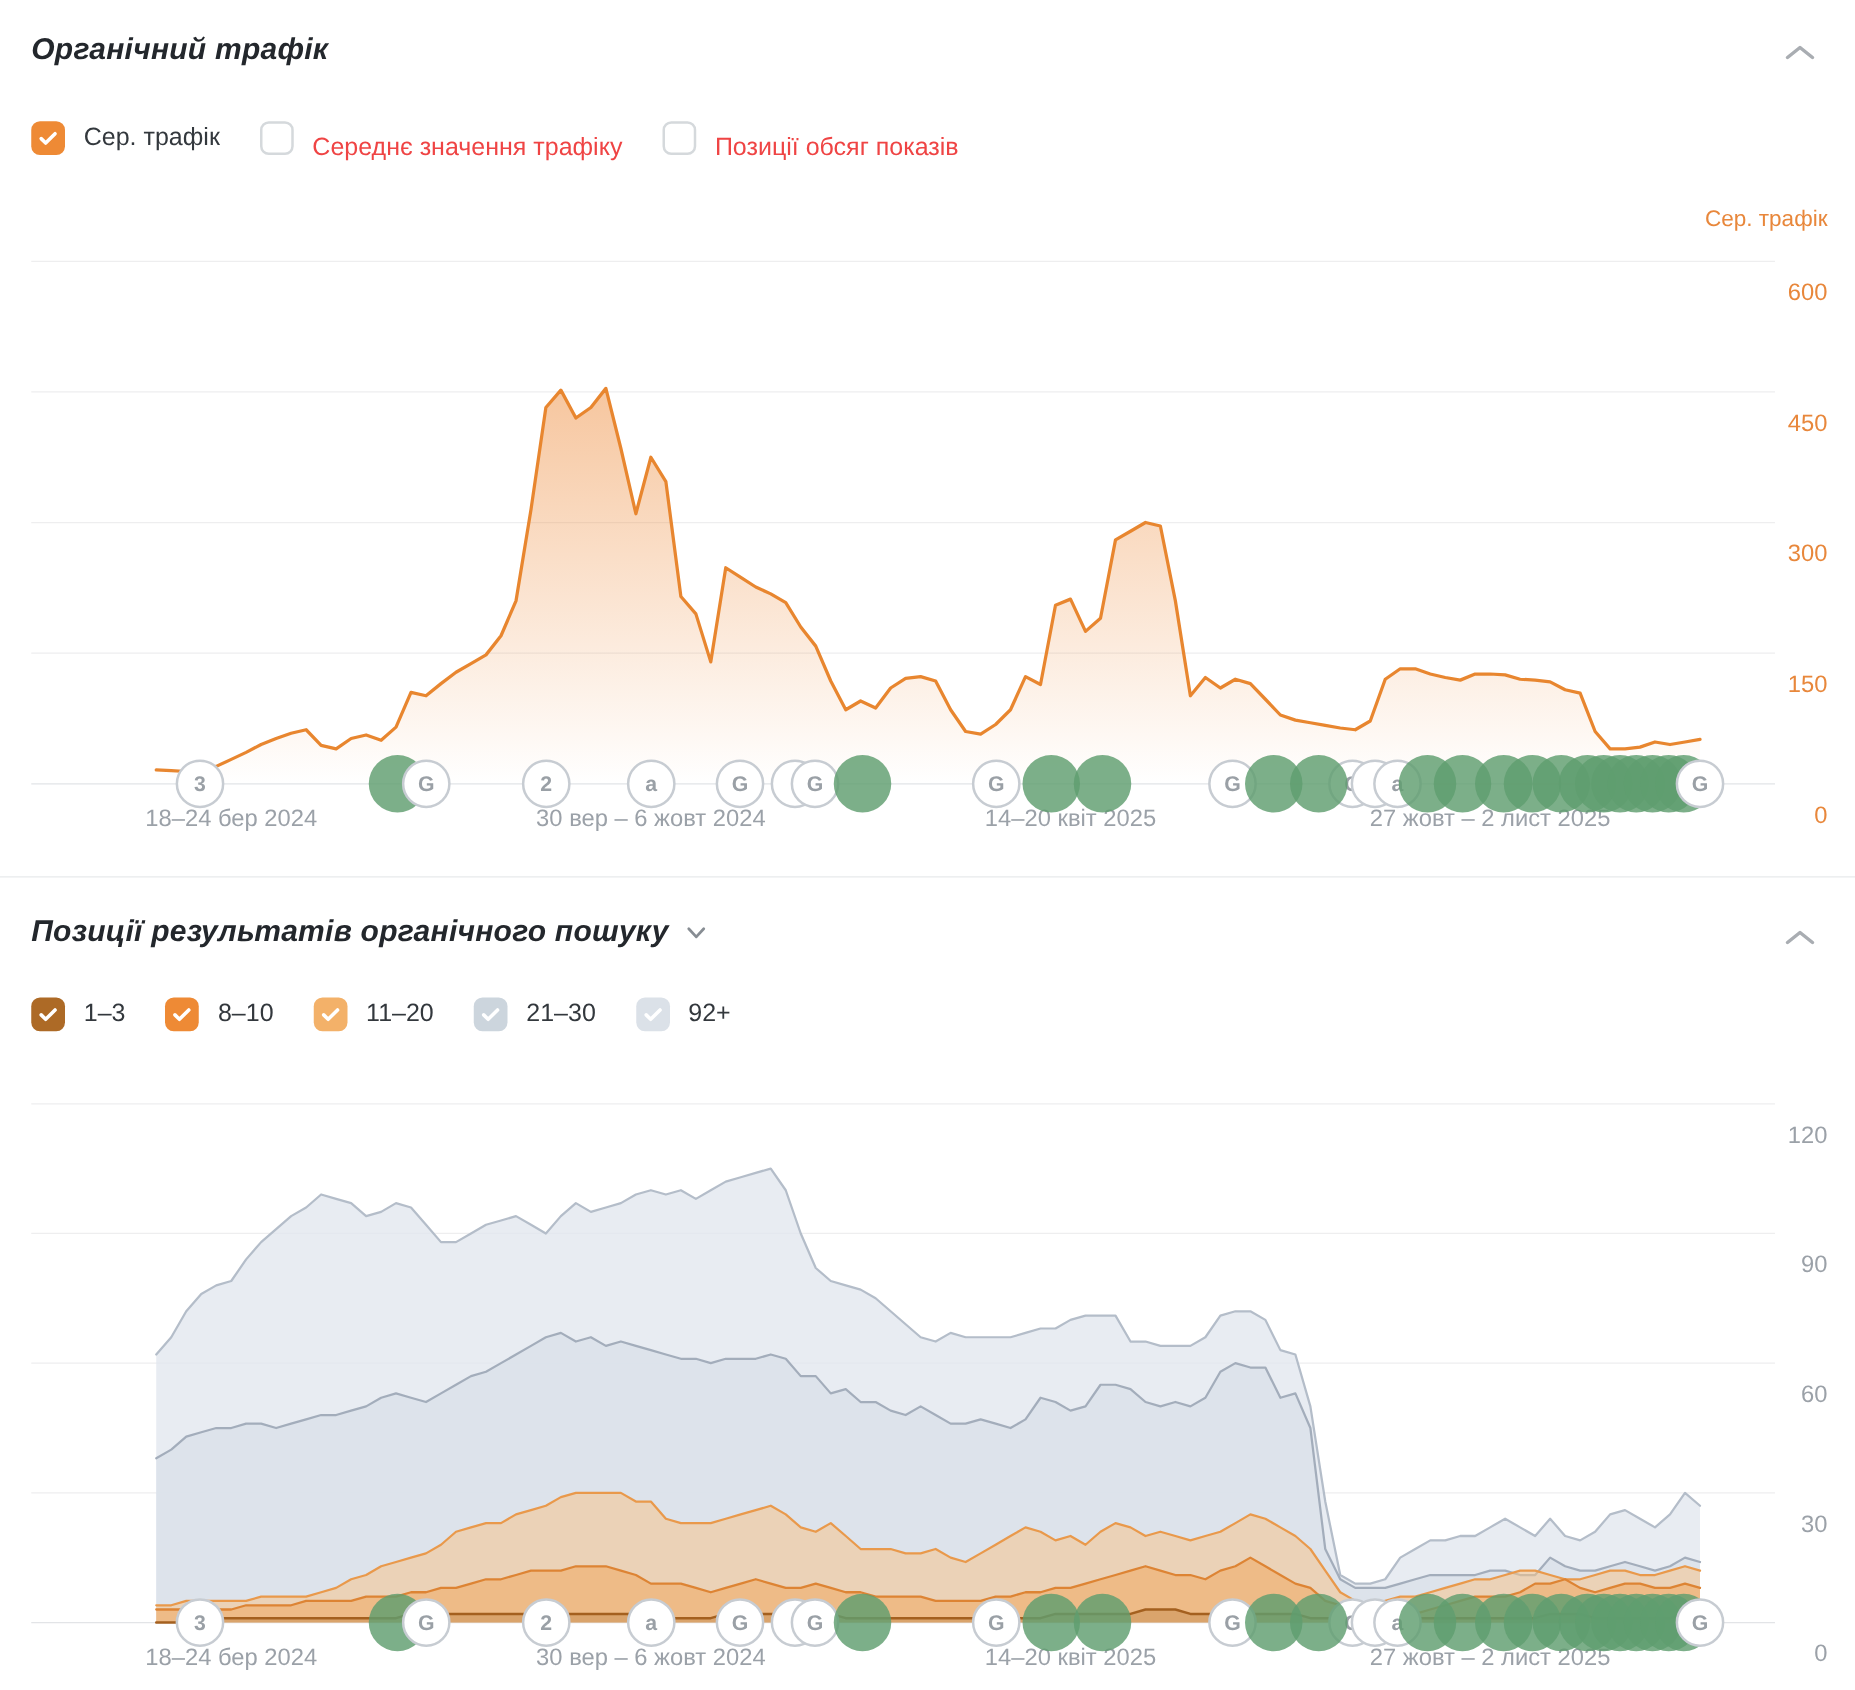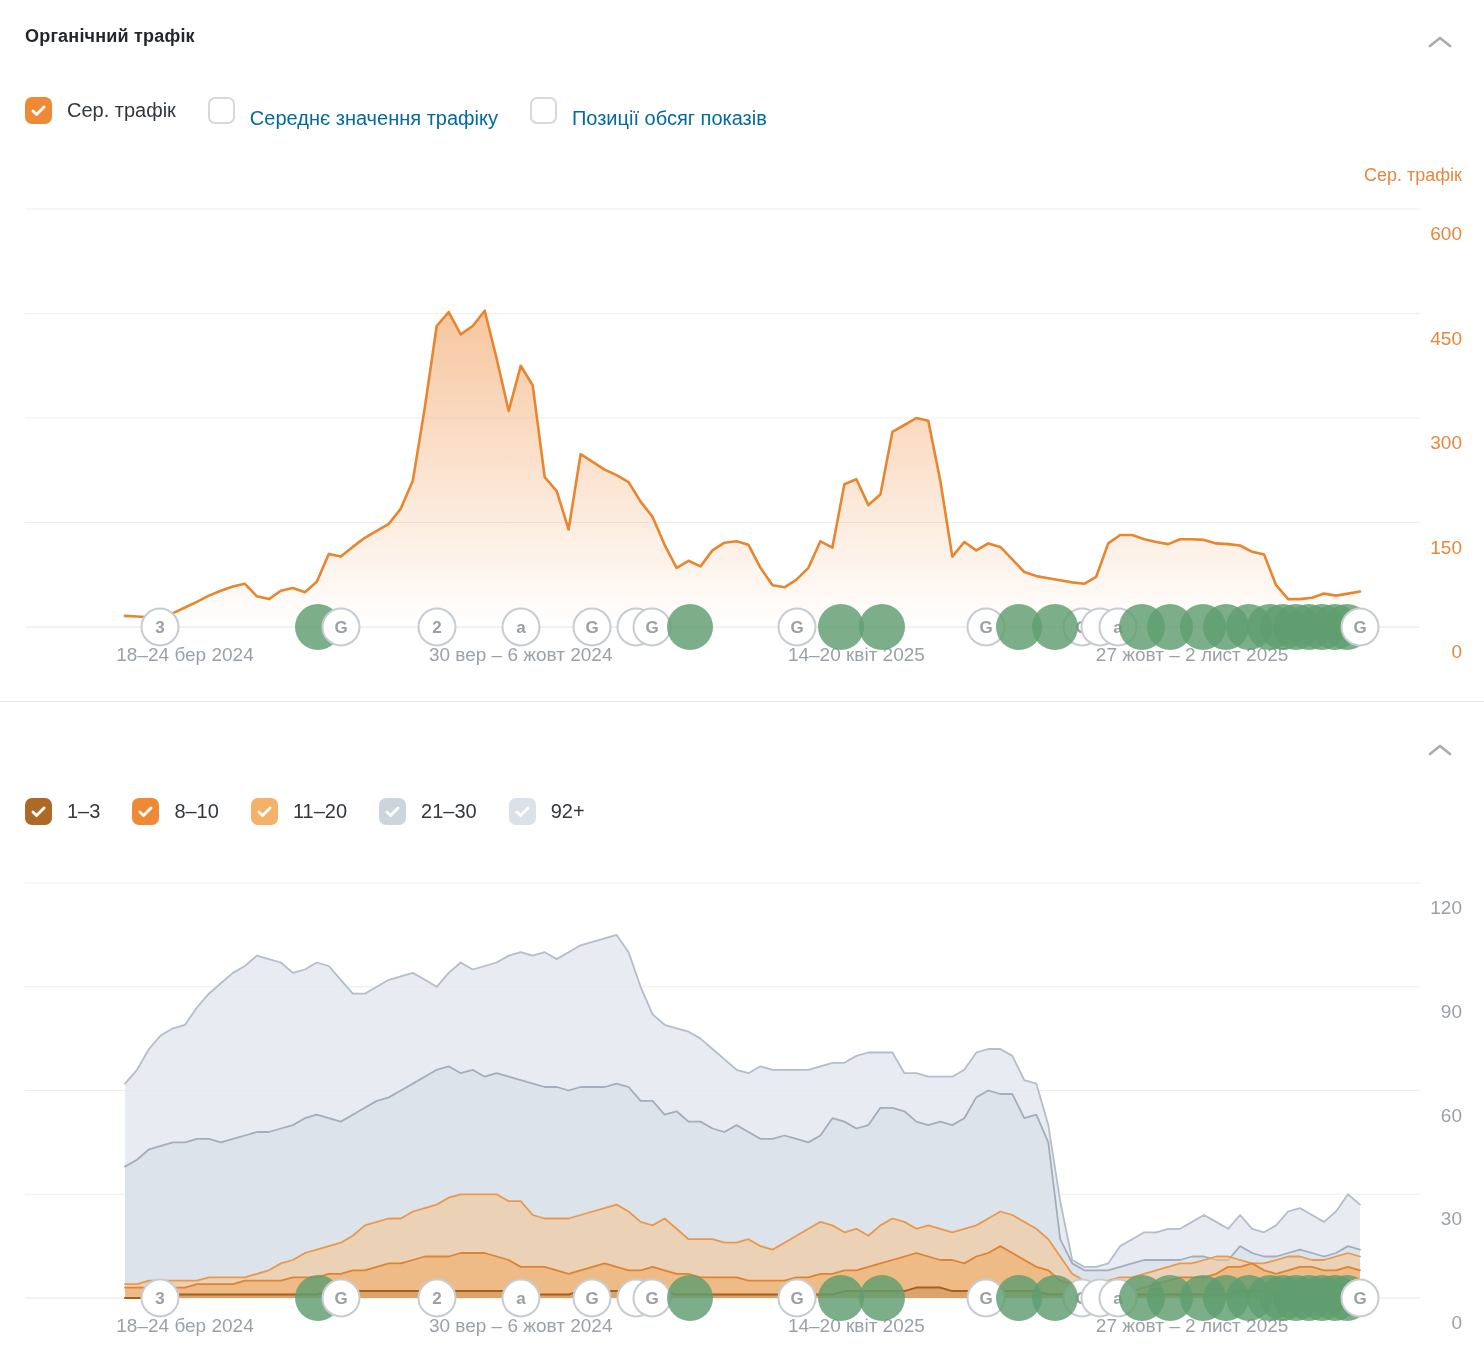--- a/index.html
+++ b/index.html
@@ -4,32 +4,32 @@
 <style>
   html,body{margin:0;padding:0;background:#fff;}
   body{width:1484px;height:1352px;overflow:hidden;font-family:"Liberation Sans",sans-serif;position:relative;}
   .sect{position:relative;width:1484px;}
   #sec1{height:701px;border-bottom:1px solid #e8eaec;}
   #sec2{height:650px;}
   .chart{position:absolute;left:0;top:0;z-index:1;}
   .hdr{position:absolute;left:25px;z-index:3;display:flex;align-items:center;gap:14px;}
   #sec1 .hdr{top:26px;}
   #sec2 .hdr{top:30px;}
-  h2.title{margin:0;font-size:18px;font-weight:700;color:#23272c;letter-spacing:.2px;}
+  h2.title{margin:0;font-size:24px;font-weight:700;color:#23272c;letter-spacing:.2px;font-style:italic;}
   .chev-btn{position:absolute;right:26px;z-index:3;background:none;border:none;padding:4px;cursor:pointer;}
   #sec1 .chev-btn{top:30px;}
   #sec2 .chev-btn{top:36px;}
   .legend{position:absolute;left:25px;display:flex;align-items:center;gap:32px;z-index:3;}
   #sec1 .legend{top:90px;}
   #sec2 .legend{top:96px;text-align:right;}
   .legend-item{display:flex;align-items:center;gap:15px;cursor:pointer;}
   .cb{width:27px;height:27px;border-radius:7px;display:flex;align-items:center;justify-content:center;box-sizing:border-box;flex:0 0 auto;}
   .cb.un{background:#fff;border:2px solid #d5d9dc;}
   .lbl{font-size:20px;color:#33383d;white-space:nowrap;}
-  .lbl.unl{color:#0369a1;margin-top:17px;}
+  .lbl.unl{color:#ef4444;margin-top:17px;}
   .axis-title{position:absolute;right:22px;top:165px;font-size:18px;color:#e8873b;z-index:3;}
   .xlab{fill:#9ba1a8;font-size:19px;}
   .ytick1{fill:#e8873b;font-size:19px;}
   .ytick2{fill:#9ba1a8;font-size:19px;}
   .ringtxt{fill:#9aa0a6;font-size:17px;font-weight:700;}
 </style>
 </head>
 <body>
 
 <div class="sect" id="sec1">
@@ -190,20 +190,26 @@
       <circle cx="1335" cy="596" r="23" fill="#5f9e6f" fill-opacity="0.82"></circle>
       <circle cx="1347" cy="596" r="23" fill="#5f9e6f" fill-opacity="0.82"></circle>
       <circle cx="1360" cy="596" r="18.5" fill="#fff" stroke="#c7ccd2" stroke-width="2"></circle>
       <text x="1360" y="602" text-anchor="middle" class="ringtxt">G</text>
       <text x="1462" y="212" text-anchor="end" class="ytick2">120</text>
       <text x="1462" y="315.75" text-anchor="end" class="ytick2">90</text>
       <text x="1462" y="419.5" text-anchor="end" class="ytick2">60</text>
       <text x="1462" y="523.25" text-anchor="end" class="ytick2">30</text>
       <text x="1462" y="627" text-anchor="end" class="ytick2">0</text>
     </svg>
+  <div class="hdr">
+    <h2 class="title">Позиції результатів органічного пошуку</h2>
+    <svg width="16" height="11" viewBox="0 0 16 11">
+      <polyline points="2,2 8,8.5 14,2" fill="none" stroke="#878d93" stroke-width="2.2" stroke-linecap="round" stroke-linejoin="round"></polyline>
+    </svg>
+  </div>
   <button class="chev-btn">
     <svg width="28" height="16" viewBox="0 0 28 16">
       <polyline points="4,12 14,4 24,12" fill="none" stroke="#a9adb2" stroke-width="2.8" stroke-linecap="round" stroke-linejoin="round"></polyline>
     </svg>
   </button>
   <div class="legend" id="legend2">
       <label class="legend-item">
         <span class="cb" style="background: rgb(173, 106, 38);">
           <svg viewBox="0 0 24 24" width="19" height="19">
             <path d="M5 12.5l4.5 4.5L19 7.5" fill="none" stroke="#fff" stroke-width="3.6" stroke-linecap="round" stroke-linejoin="round"></path>

